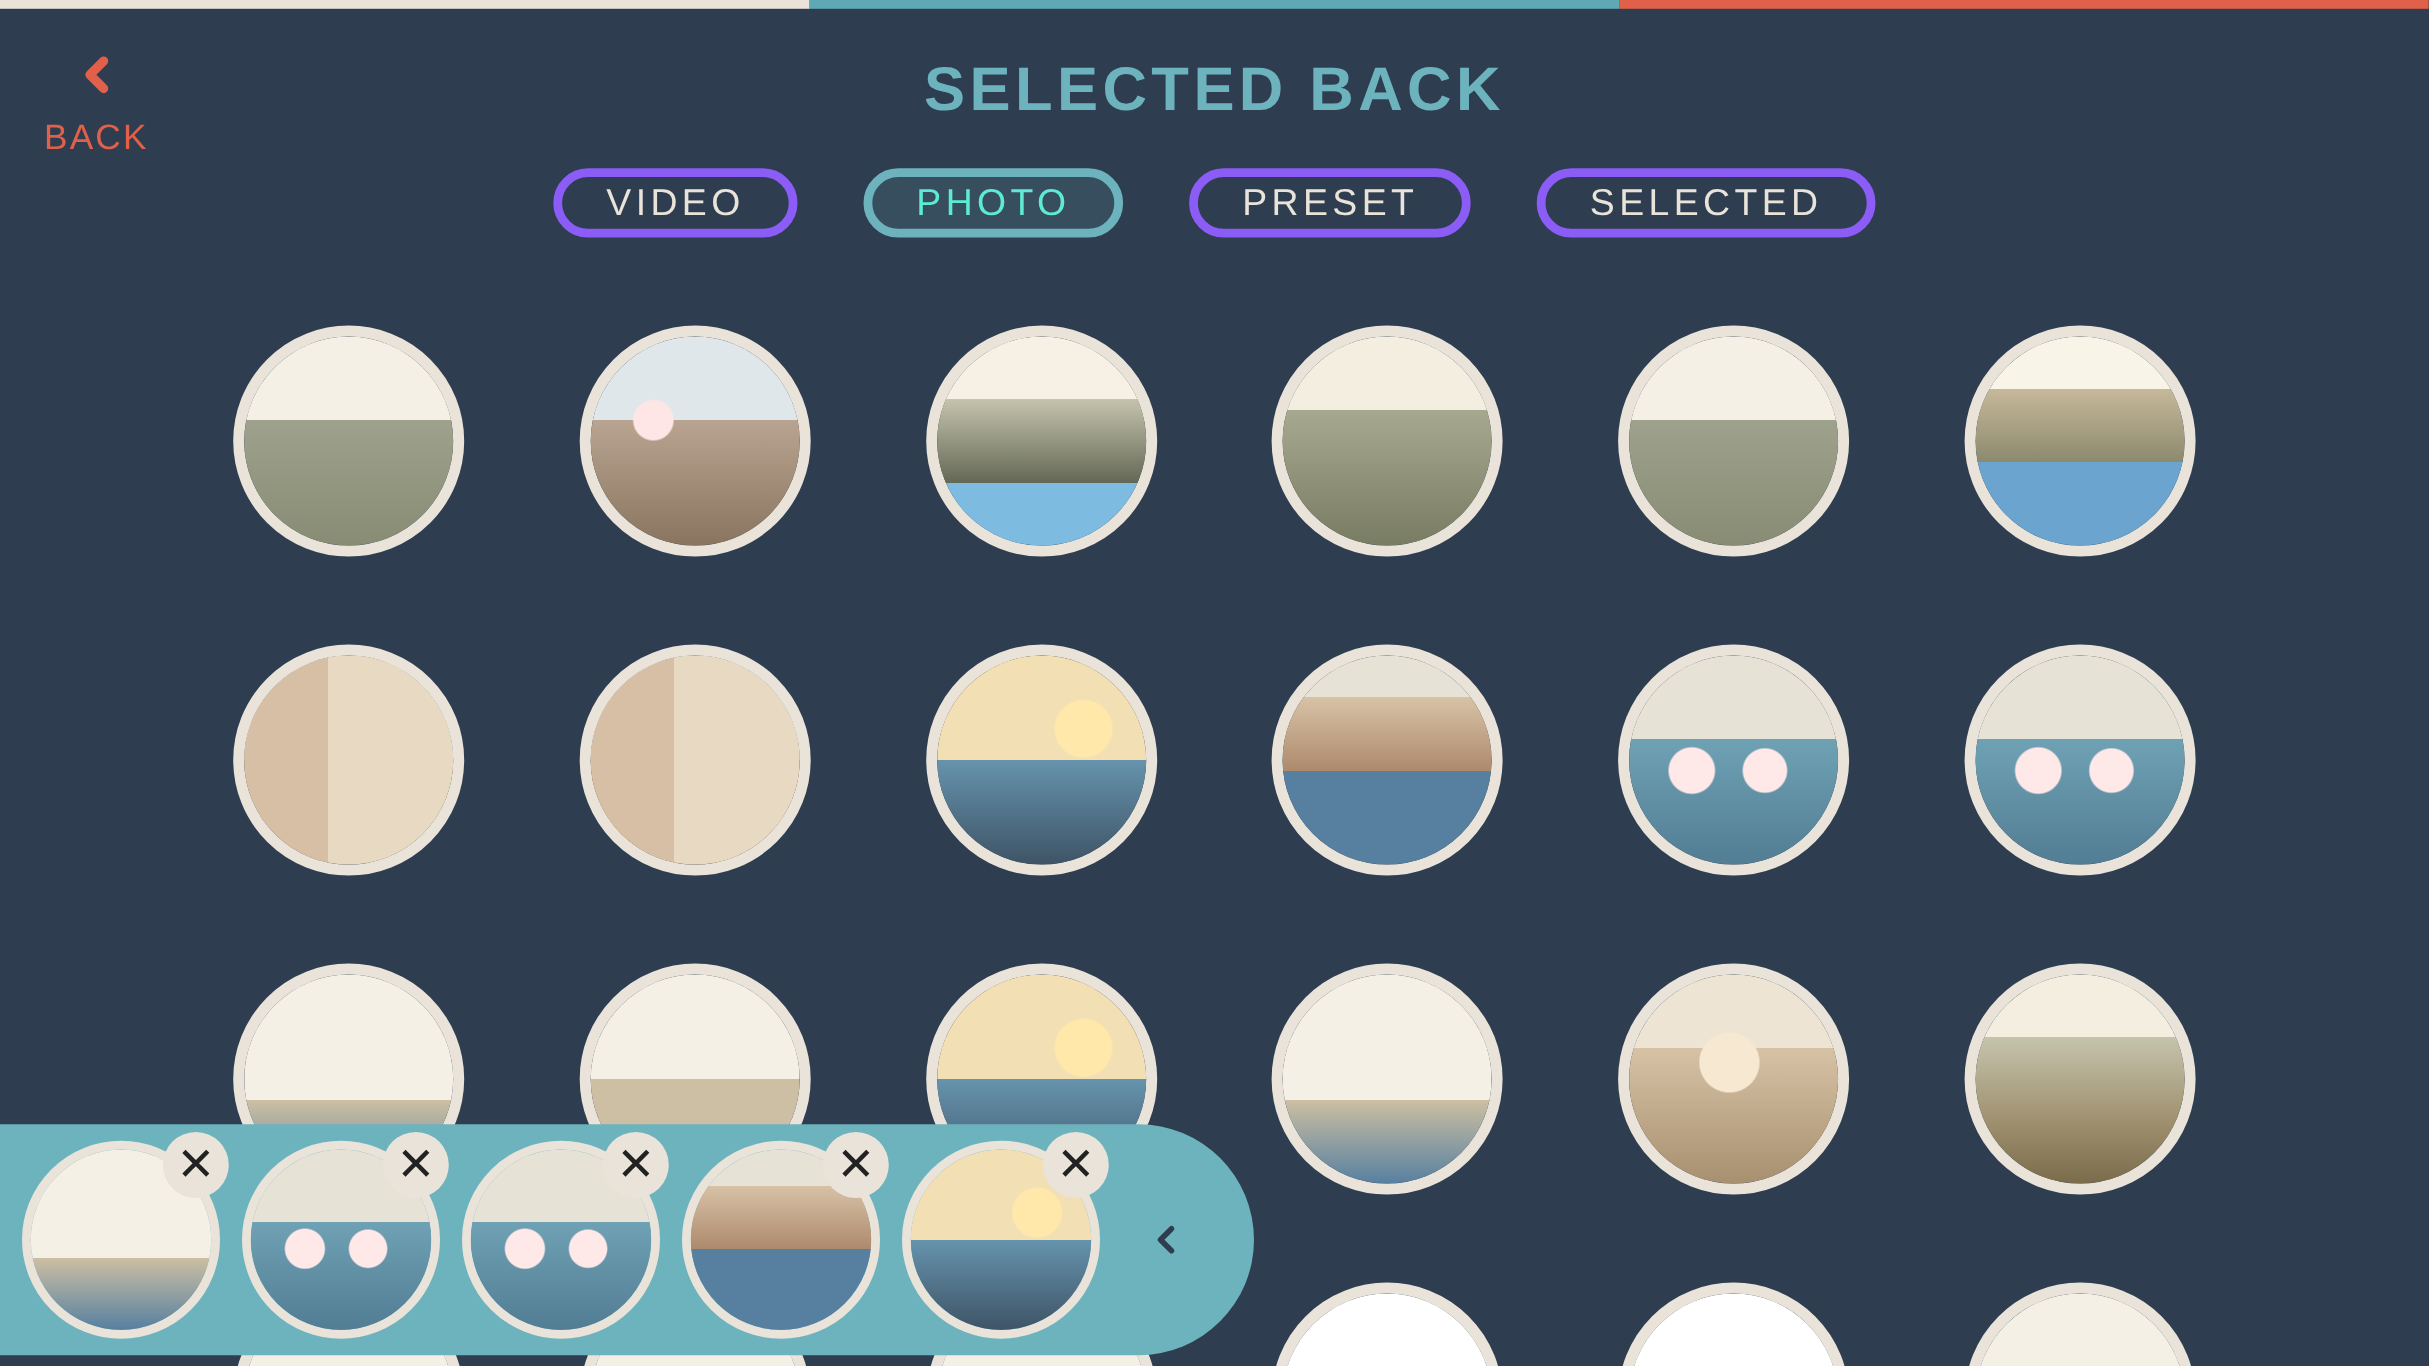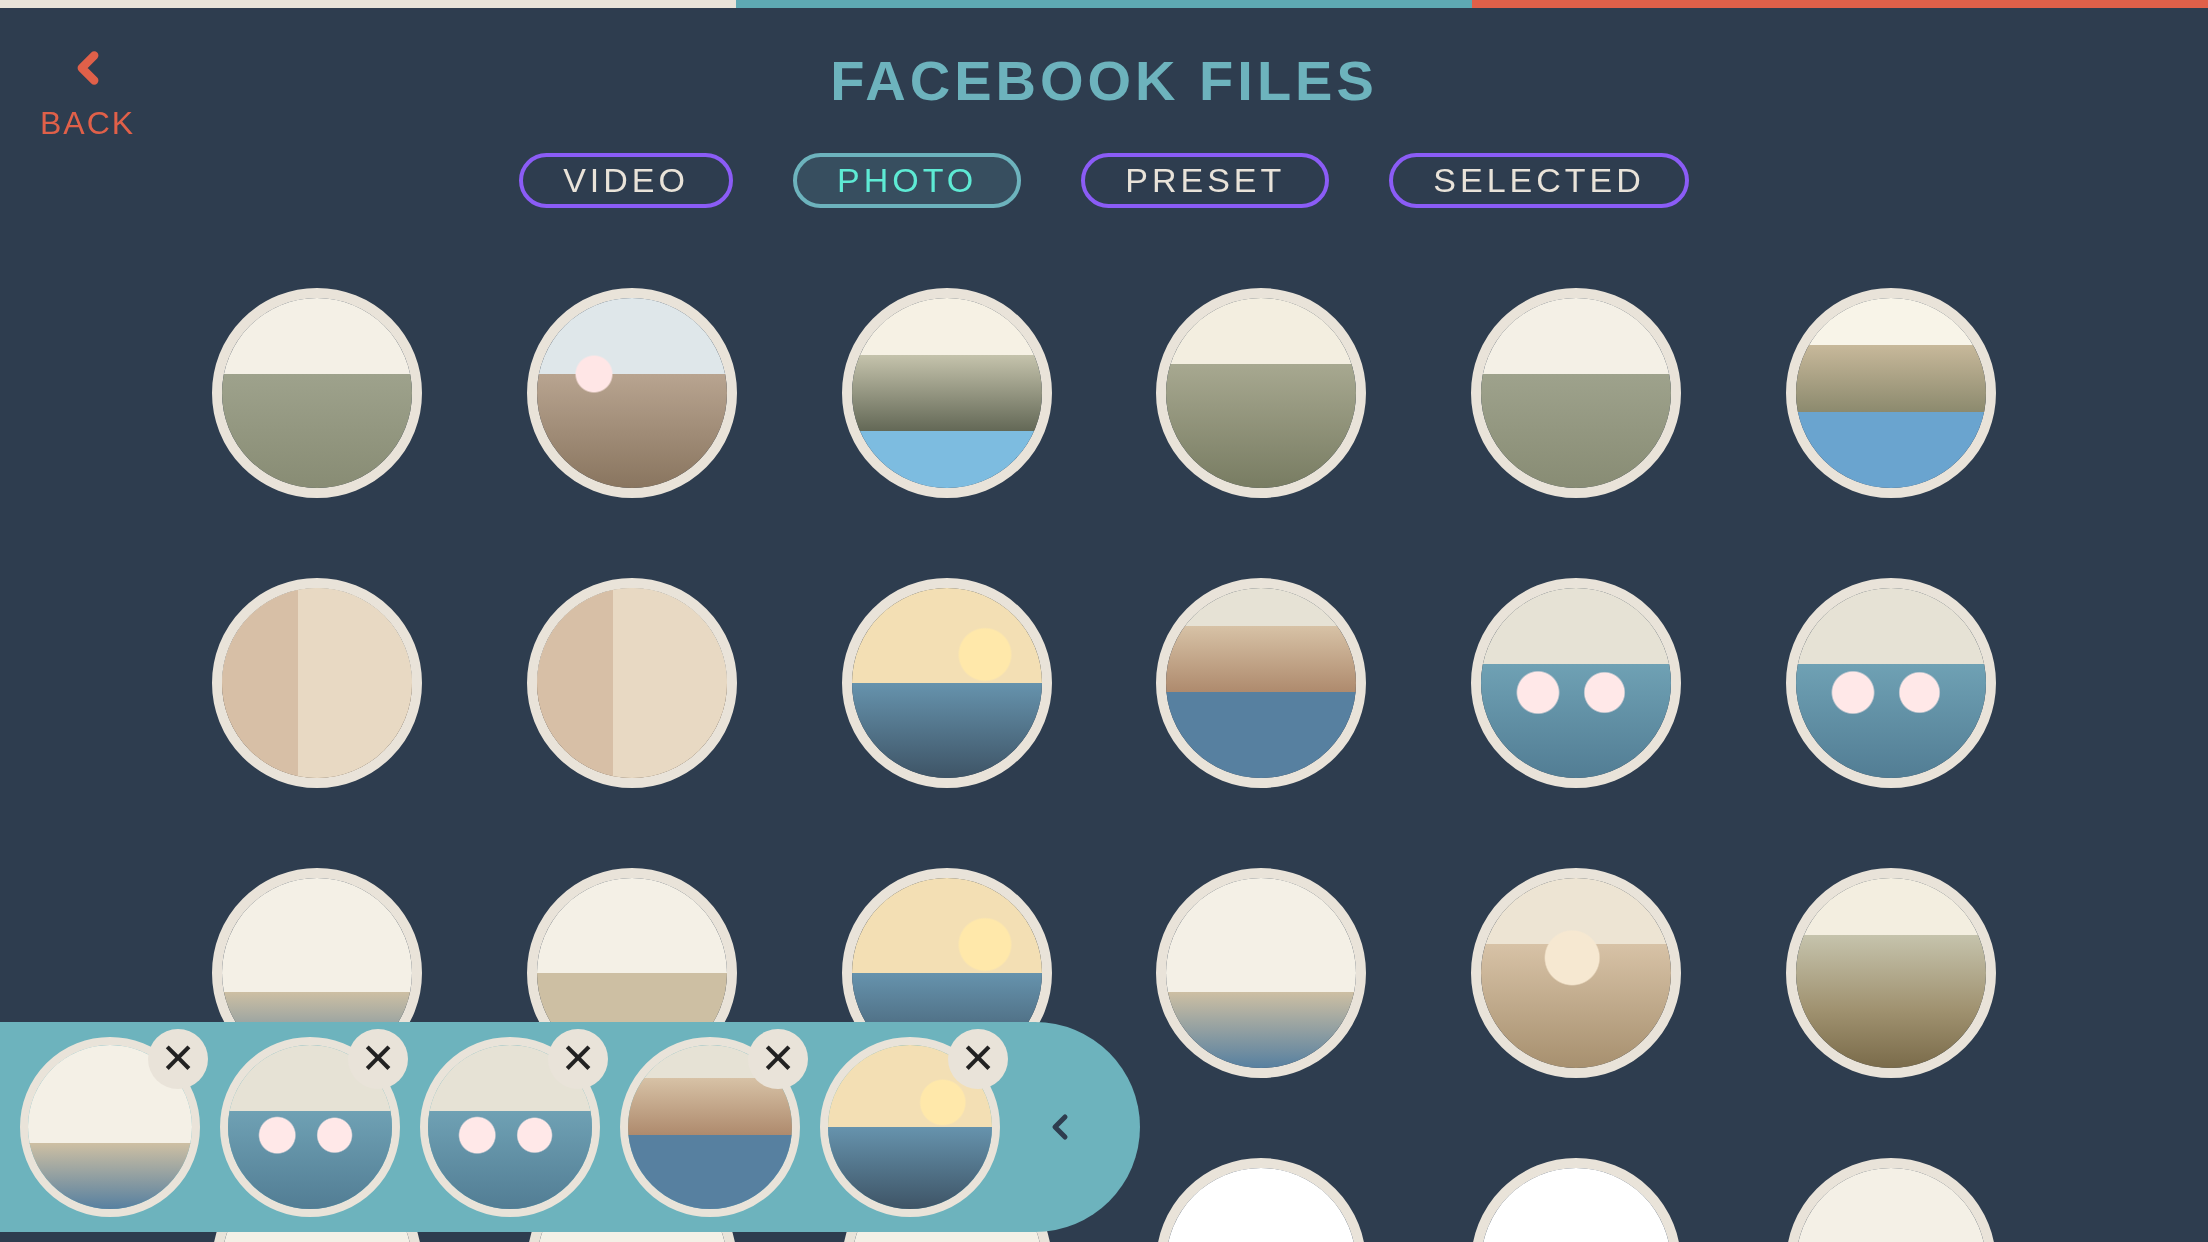--- a/index.html
+++ b/index.html
@@ -46,21 +46,21 @@
   .nav-label { font-size: 32px; letter-spacing: 2px; margin-top: 4px; }
 
   
   .filters {
     display: flex;
     justify-content: center;
     gap: 60px;
     margin-top: 40px;
   }
   .pill {
-    border: 4px solid #8b5cf6;
+    border: 8px solid #8b5cf6;
     color: #e9e3d9;
     font-size: 34px;
     letter-spacing: 4px;
     padding: 4px 40px;
     border-radius: 40px;
     cursor: pointer;
   }
   .pill.active {
     border-color: #6db3bd;
     color: #5eead4;
@@ -167,21 +167,21 @@
 
 <div class="header">
   <div class="nav-btn nav-back">
     <span class="chev">
       <svg width="50" height="60" viewBox="0 0 24 24" fill="none" stroke="#e06049" stroke-width="4" stroke-linecap="round" stroke-linejoin="round">
           <polyline points="15 18 9 12 15 6"></polyline>
         </svg>
     </span>
     <span class="nav-label">BACK</span>
   </div>
-  <div class="title">FACEBOOK FILES</div>
+  <div class="title">SELECTED BACK</div>
 </div>
 
 <div class="filters" id="filters">
     <div class="pill">VIDEO</div>
     <div class="pill active">PHOTO</div>
     <div class="pill">PRESET</div>
     <div class="pill">SELECTED</div>
   </div>
 
 <div class="grid-wrap">

